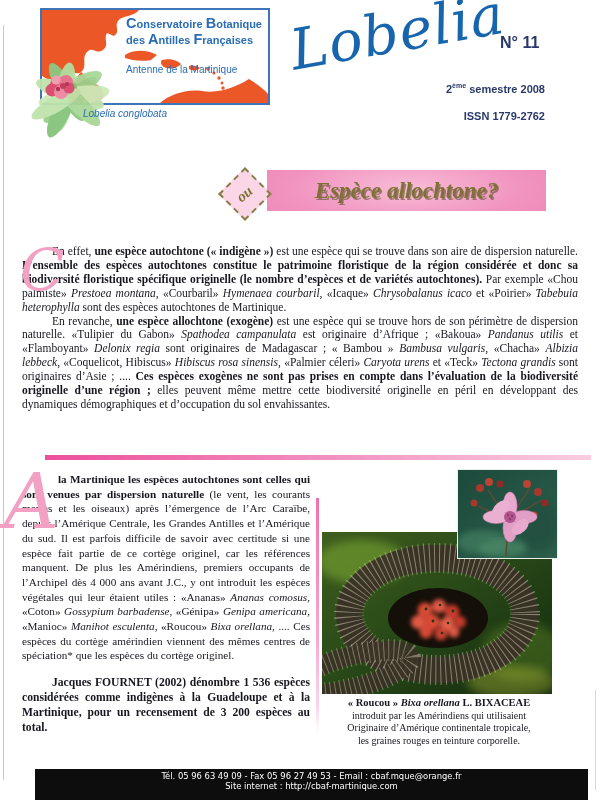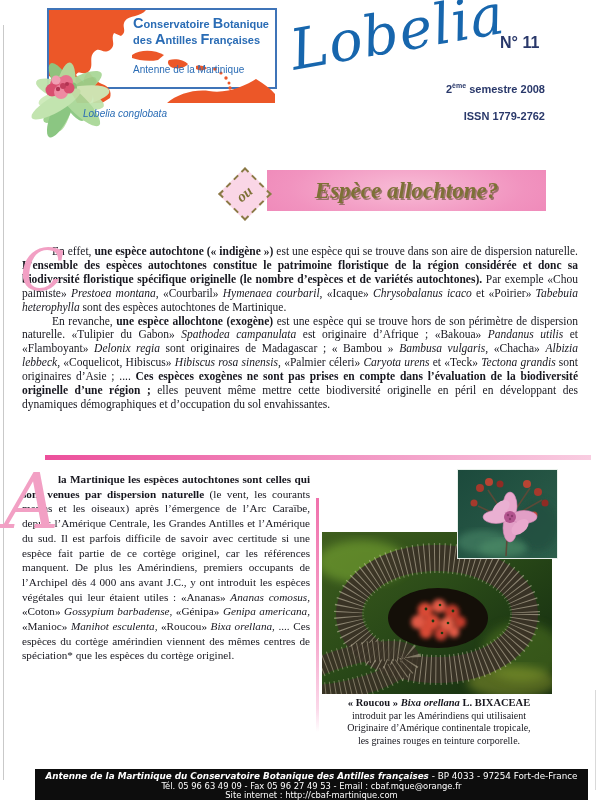--- a/index.html
+++ b/index.html
@@ -2,21 +2,21 @@
 <html><head>
 <meta charset="utf-8">
 <style>
   html,body{margin:0;padding:0;background:#e9e9e9;}
   .page{position:relative;width:600px;height:800px;background:#ffffff;overflow:hidden;
         font-family:"Liberation Serif",serif;color:#17171f;}
   .edge-line{position:absolute;left:3px;top:25px;width:1px;height:755px;background:#c9c9c9;}
   .edge-line-r{position:absolute;left:595px;top:690px;width:1px;height:100px;background:#d9d9d9;}
 
   
-  .logo-box{position:absolute;left:47px;top:8px;width:230px;height:81px;background:#fff;
+  .logo-box{position:absolute;left:40px;top:8px;width:230px;height:97px;background:#fff;
             border:2px solid #3f74b8;box-sizing:border-box;}
   .logo-map{position:absolute;left:0;top:0;width:226px;height:93px;}
   .logo-text{position:absolute;right:6px;top:6px;text-align:left;
              font-family:"Liberation Sans",sans-serif;color:#2a6cb5;line-height:15px;}
   .logo-line{font-size:11px;font-weight:bold;white-space:nowrap;}
   .logo-line3{font-size:10px;font-weight:normal;margin-top:14px;}
   .seg-g{font-size:14.5px;}
   .flower-illu{position:absolute;left:12px;top:52px;width:125px;height:92px;z-index:3;}
   .flower-label{position:absolute;left:83px;top:108px;font-family:"Liberation Sans",sans-serif;
                 font-style:italic;font-size:10px;color:#2a6cb5;z-index:4;white-space:nowrap;}
@@ -159,20 +159,21 @@
   <div class="intro">
     <p class="intro-p"><span>En effet, </span><span class="seg-b">une espèce autochtone (« indigène »)</span><span> est une espèce qui se trouve dans son aire de dispersion naturelle. </span><span class="seg-b">L’ensemble des espèces autochtones constitue le patrimoine floristique de la région considérée et donc sa biodiversité floristique spécifique originelle  (le nombre d’espèces et de variétés autochtones).</span><span> Par exemple «Chou palmiste»  </span><span class="seg-i">Prestoea montana</span><span>, «Courbaril» </span><span class="seg-i">Hymenaea courbaril</span><span>, «Icaque» </span><span class="seg-i">Chrysobalanus icaco</span><span> et «Poirier» </span><span class="seg-i">Tabebuia heterophylla</span><span>  sont des espèces autochtones de Martinique.</span></p>
     <p class="intro-p"><span>En revanche, </span><span class="seg-b">une espèce allochtone (exogène)</span><span> est une espèce qui se trouve hors de son périmètre de dispersion naturelle. «Tulipier du Gabon» </span><span class="seg-i">Spathodea campanulata</span><span> est originaire d’Afrique ; «Bakoua» </span><span class="seg-i">Pandanus utilis</span><span> et «Flamboyant» </span><span class="seg-i">Delonix regia</span><span> sont originaires de Madagascar ; « Bambou »  </span><span class="seg-i">Bambusa vulgaris</span><span>, «Chacha» </span><span class="seg-i">Albizia lebbeck</span><span>, «Coquelicot, Hibiscus» </span><span class="seg-i">Hibiscus rosa sinensis</span><span>,  «Palmier céleri» </span><span class="seg-i">Caryota urens</span><span> et «Teck» </span><span class="seg-i">Tectona grandis</span><span> sont originaires d’Asie ; .... </span><span class="seg-b">Ces espèces exogènes ne sont pas prises en compte dans l’évaluation de la biodiversité originelle d’une région ;</span><span> elles peuvent même mettre cette biodiversité originelle en péril en développant des dynamiques démographiques et d’occupation du sol envahissantes.</span></p>
   </div>
 
   <div class="pink-rule"></div>
 
   <div class="drop-initial initial-a">A</div>
   <div class="left-col">
     <p class="leftcol-p1"><span class="seg-b">la Martinique les espèces autochtones sont celles qui sont venues par dispersion naturelle</span><span> (le vent, les courants marins et les oiseaux) après l’émergence de l’Arc Caraïbe, depuis l’Amérique Centrale, les Grandes Antilles et l’Amérique du sud. Il est parfois difficile de savoir avec certitude si  une espèce fait partie de ce cortège originel, car les références manquent. De plus les Amérindiens, premiers occupants de l’Archipel dès 4 000 ans avant J.C., y ont introduit les espèces végétales qui leur étaient utiles : «Ananas» </span><span class="seg-i">Ananas comosus</span><span>, «Coton» </span><span class="seg-i">Gossypium barbadense</span><span>, «Génipa» </span><span class="seg-i">Genipa americana</span><span>, «Manioc» </span><span class="seg-i">Manihot esculenta</span><span>, «Roucou» </span><span class="seg-i">Bixa orellana</span><span>, .... Ces espèces du cortège amérindien viennent des mêmes centres de spéciation* que les espèces du cortège originel.</span></p>
+    <p class="leftcol-p2">Jacques FOURNET (2002) dénombre 1 536 espèces considérées comme indigènes à la Guadeloupe et à la Martinique, pour un recensement de 3 200 espèces au total.</p>
   </div>
 
   <div class="col-divider"></div>
 
   <svg class="photo-large" viewBox="0 0 230 162" preserveAspectRatio="none">
     <defs>
       <linearGradient id="gLg" x1="0" y1="0" x2="1" y2="1">
         <stop offset="0" stop-color="#3f5e1e"></stop>
           <stop offset="0.45" stop-color="#2a4a18"></stop>
           <stop offset="1" stop-color="#11290f"></stop>
@@ -262,17 +263,16 @@
   </svg>
 
   <div class="photo-caption">
     <p class="caption-title"><span class="seg-b">« Roucou » </span><span class="seg-b seg-i">Bixa orellana</span><span class="seg-b"> L. BIXACEAE</span></p>
     <p class="caption-line">introduit par les Amérindiens qui utilisaient</p>
     <p class="caption-line">Originaire d’Amérique continentale tropicale,</p>
     <p class="caption-line">les graines rouges en teinture corporelle.</p>
   </div>
 
   <div class="footer">
-    <div class="footer-l1"><span class="seg-i">Antenne de la Martinique du Conservatoire Botanique des Antilles françaises</span><span> - BP 4033 - 97254 Fort-de-France</span></div>
     <div class="footer-l2">Tél. 05 96 63 49 09   -   Fax 05 96 27 49 53   -   Email : cbaf.mque@orange.fr</div>
     <div class="footer-l3">Site internet : http://cbaf-martinique.com</div>
   </div>
 </div>
 
 </body></html>

